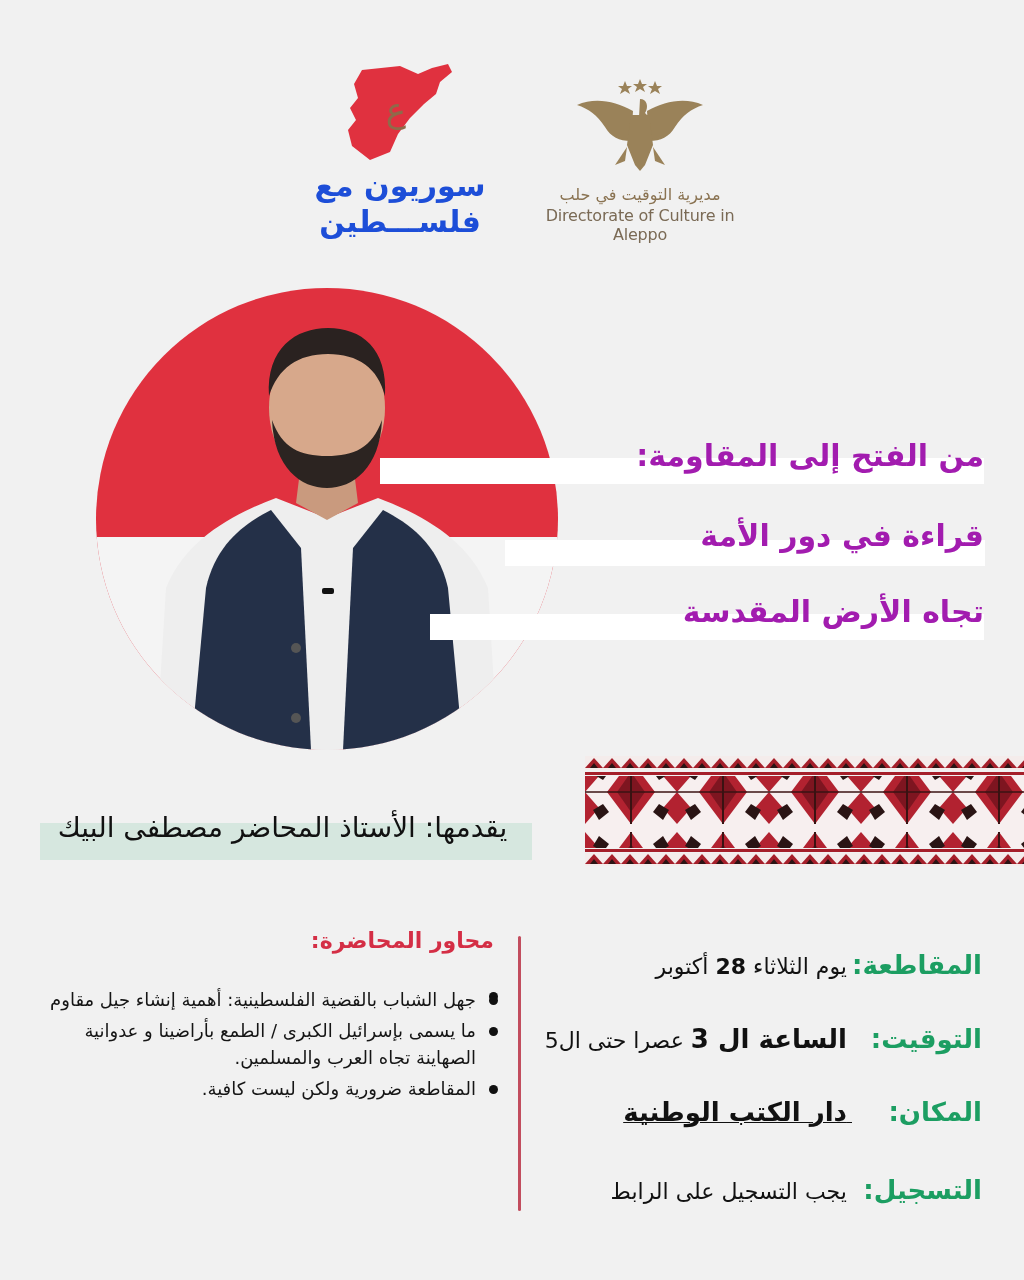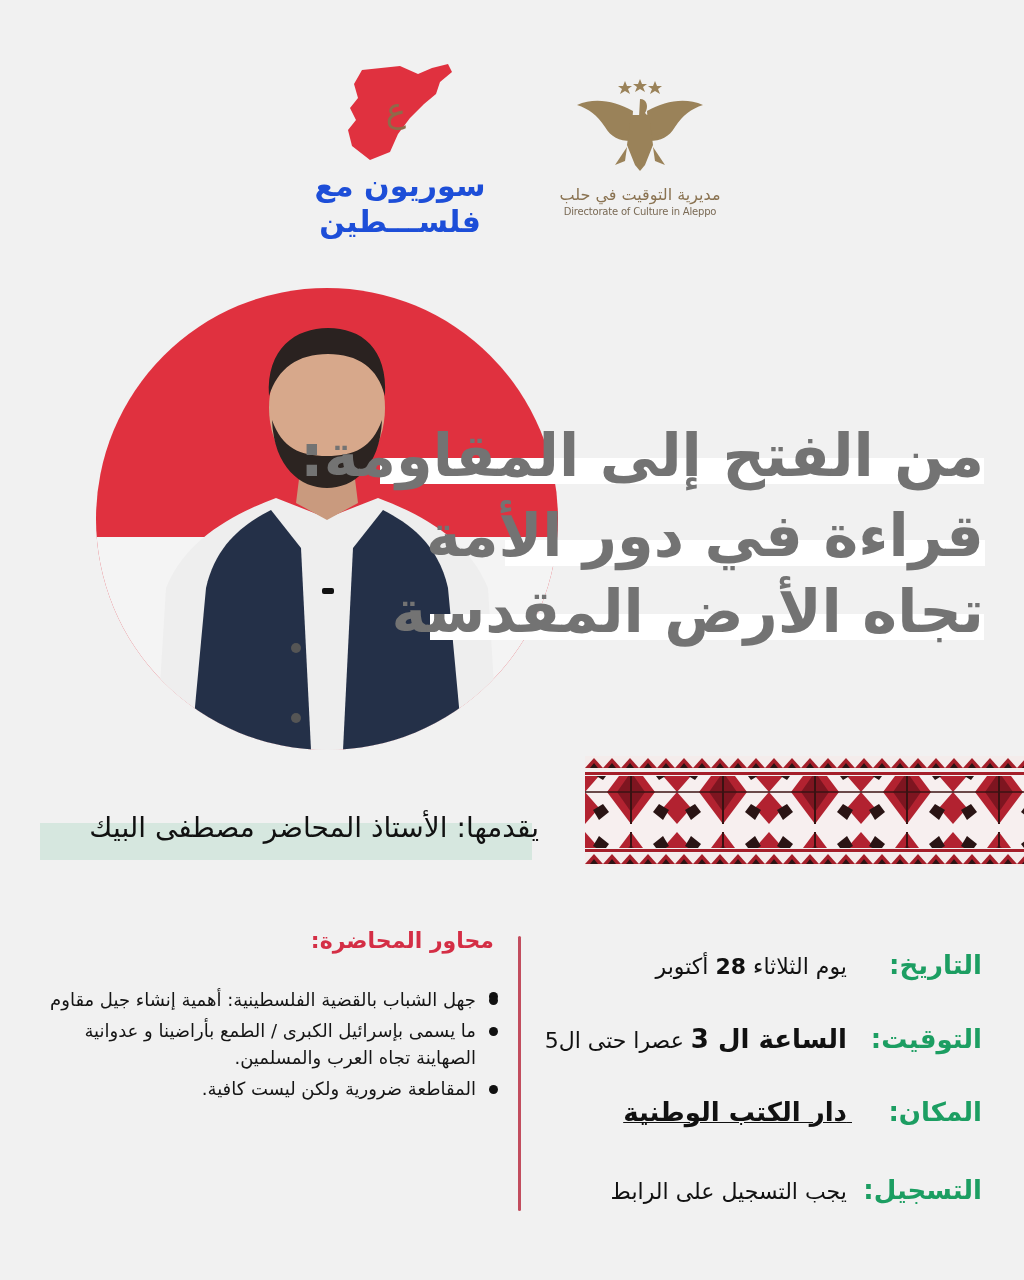--- a/index.html
+++ b/index.html
@@ -19,46 +19,46 @@
     position: absolute; left: 0; top: 108px; width: 200px;
     text-align: center; direction: rtl;
     font-weight: bold; font-size: 30px; line-height: 36px; color: #1d4ed8;
   }
   .logo-directorate { left: 540px; top: 75px; width: 200px; height: 160px; text-align: center; }
   .logo-directorate svg { display: block; margin: 0 auto; }
   .logo-directorate .ar {
     direction: rtl; color: #8a7352; font-size: 16px; margin-top: 10px;
   }
   .logo-directorate .en {
-    color: #7a6a55; font-size: 10px; margin-top: 2px; letter-spacing: -0.2px;
+    color: #7a6a55; font-size: 16px; margin-top: 2px; letter-spacing: -0.2px;
   }
 
   
   .circle {
     left: 96px; top: 288px; width: 462px; height: 462px; border-radius: 50%;
     background: #e0313f; overflow: hidden;
   }
   .circle .lower {
     position: absolute; left: 0; right: 0; bottom: 0; height: 46%;
     background: #f4f4f4;
   }
   .person { position: absolute; left: 0; top: 0; width: 462px; height: 462px; }
 
   
   .title-line {
     position: absolute; right: 40px; direction: rtl;
-    font-weight: bold; font-size: 59px; line-height: 56px;
-    color: #737373; white-space: nowrap; text-align: right;
+    font-weight: bold; font-size: 30px; line-height: 56px;
+    color: #a21caf; white-space: nowrap; text-align: right;
   }
   .title-bar { position: absolute; background: #ffffff; height: 26px; }
 
   
   .presenter-bg { left: 40px; top: 823px; width: 492px; height: 37px; background: #d6e7df; }
   .presenter {
-    left: 44px; top: 808px; width: 495px; direction: rtl; text-align: right;
+    left: 35px; top: 808px; width: 495px; direction: rtl; text-align: center;
     font-size: 28px; line-height: 40px; color: #111;
   }
 
   
   .tatreez { left: 585px; top: 756px; width: 439px; height: 110px; }
 
   
   .axes-title {
     right: 530px; top: 928px; direction: rtl; color: #d42e45;
     font-weight: bold; font-size: 22px;
@@ -192,21 +192,21 @@
     <span class="dot"></span>
     <span>ما يسمى بإسرائيل الكبرى / الطمع بأراضينا و عدوانية الصهاينة تجاه العرب والمسلمين.</span>
   </li>
   <li>
     <span class="dot"></span>
     <span>المقاطعة ضرورية ولكن ليست كافية.</span>
   </li>
 </ul>
 
 <div class="detail-row" style="top:950px;">
-  <span class="detail-label">التاريخ:</span>
+  <span class="detail-label">المقاطعة:</span>
   <span class="detail-value"><span>يوم الثلاثاء </span><b>28</b><span> أكتوبر</span></span>
 </div>
 <div class="detail-row" style="top:1024px;">
   <span class="detail-label">التوقيت:</span>
   <span class="detail-value"><b style="font-size:26px;">الساعة ال 3</b><span> عصرا حتى ال5</span></span>
 </div>
 <div class="detail-row" style="top:1097px;text-decoration:underline;">
   <span class="detail-label">المكان:</span>
   <span class="detail-value bold">دار الكتب الوطنية</span>
 </div>

